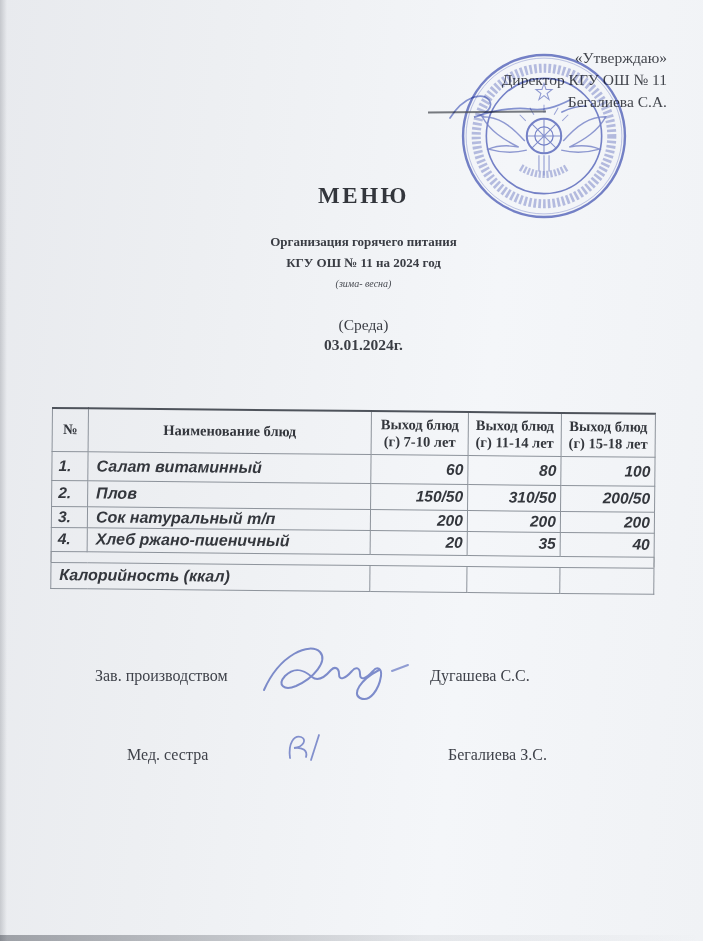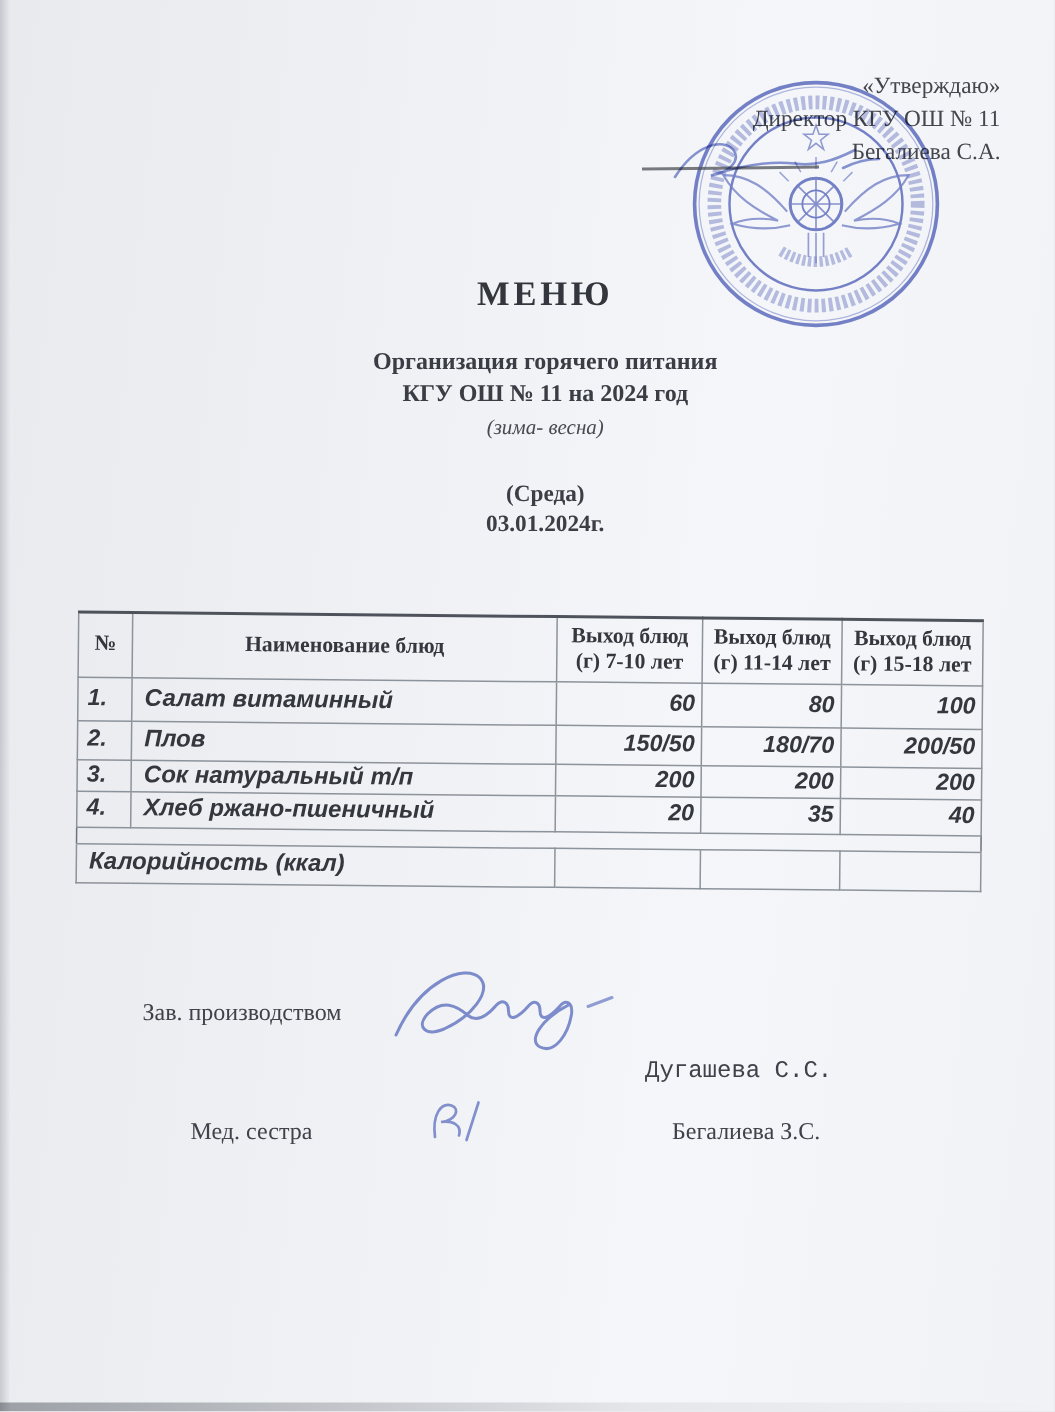--- a/index.html
+++ b/index.html
@@ -43,24 +43,24 @@
     position:absolute; left:444px; top:86px; width:150px; height:42px;
     color: var(--signature-blue, #7d8cd0); z-index:4; mix-blend-mode:multiply;
   }
 
   
   .heading {
     position:absolute; left:0; top:183px; width:100%; box-sizing:border-box;
     padding-left:24px; text-align:center;
   }
   .heading .title { font-size:23px; font-weight:bold; letter-spacing:2.5px; margin:0 0 22px 0; color:#33363c; }
-  .heading .sub   { font-size:16px; font-weight:bold; line-height:21px; color:#3a3d44; }
-  .heading .season{ font-size:14px; font-style:italic; margin-top:5px; color:#474a51; }
+  .heading .sub   { font-size:13px; font-weight:bold; line-height:21px; color:#3a3d44; }
+  .heading .season{ font-size:10px; font-style:italic; margin-top:5px; color:#474a51; }
   .heading .week  { font-size:15.5px; font-weight:bold; margin-top:27px; }
-  .heading .day   { font-size:15.5px; font-weight:bold; margin-top:27px; }
+  .heading .day   { font-size:15.5px; font-weight:normal; margin-top:27px; }
   .heading .date  { font-size:15.5px; font-weight:bold; margin-top:2px; }
 
   
   table.menu {
     position:absolute; left:52px; top:407px; width:603px;
     border-collapse:collapse; table-layout:fixed;
     transform:rotate(.55deg); transform-origin:0 0;
     color:#34373d;
   }
   table.menu { border:1.5px solid #6d737b; border-top:2.5px solid #4e535b; }
@@ -150,21 +150,21 @@
         <td class="num">1.</td>
         <td class="dish">Салат витаминный</td>
         <td class="val">60</td>
         <td class="val">80</td>
         <td class="val">100</td>
       </tr>
       <tr class="r2">
         <td class="num">2.</td>
         <td class="dish">Плов</td>
         <td class="val">150/50</td>
-        <td class="val">180/70</td>
+        <td class="val">310/50</td>
         <td class="val">200/50</td>
       </tr>
       <tr class="r3">
         <td class="num">3.</td>
         <td class="dish">Сок натуральный т/п</td>
         <td class="val">200</td>
         <td class="val">200</td>
         <td class="val">200</td>
       </tr>
       <tr class="r4">
@@ -184,21 +184,21 @@
         <td class="val"></td>
       </tr>
     </tbody>
   </table>
 
   <span class="sig-role" style="left:95px; top:667px;">Зав. производством</span>
   <svg class="hand-sig" style="left:246px; top:640px; width:170px; height:66px;" viewBox="0 0 170 66" aria-hidden="true">
     <path d="M18 50 C34 14 64 2 74 12 C82 21 68 38 50 46 C38 51 31 45 39 36 C49 26 58 30 66 37 C72 42 79 37 85 30 C89 26 93 28 93 34 C93 41 99 39 106 31 C110 26 114 28 114 34 C114 41 120 39 127 31 C131 26 136 28 135 36 C133 49 124 63 114 58 C106 54 114 40 133 30" fill="none" stroke="currentColor" stroke-width="2" stroke-linecap="round" opacity=".95"></path>
     <path d="M146 31 L162 25" fill="none" stroke="currentColor" stroke-width="2" stroke-linecap="round" opacity=".8"></path>
   </svg>
-  <span class="sig-name" style="left:430px; top:705px;font-family:Liberation Mono, monospace;">Дугашева С.С.</span>
+  <span class="sig-name" style="left:430px; top:667px;">Дугашева С.С.</span>
 
   <span class="sig-role" style="left:95px; top:746px;margin-left:32px;">Мед. сестра</span>
   <svg class="hand-sig" style="left:280px; top:731px; width:42px; height:36px;" viewBox="0 0 42 36" aria-hidden="true">
     <path d="M10 27 C8 12 14 4 21 6 C27 8 24 16 14 17 C22 16 28 19 26 26 M31 29 L39 4" fill="none" stroke="currentColor" stroke-width="1.8" stroke-linecap="round" opacity=".9"></path>
   </svg>
   <span class="sig-name" style="left:448px; top:746px;">Бегалиева З.С.</span>
 
 </div>
 
 </body></html>

